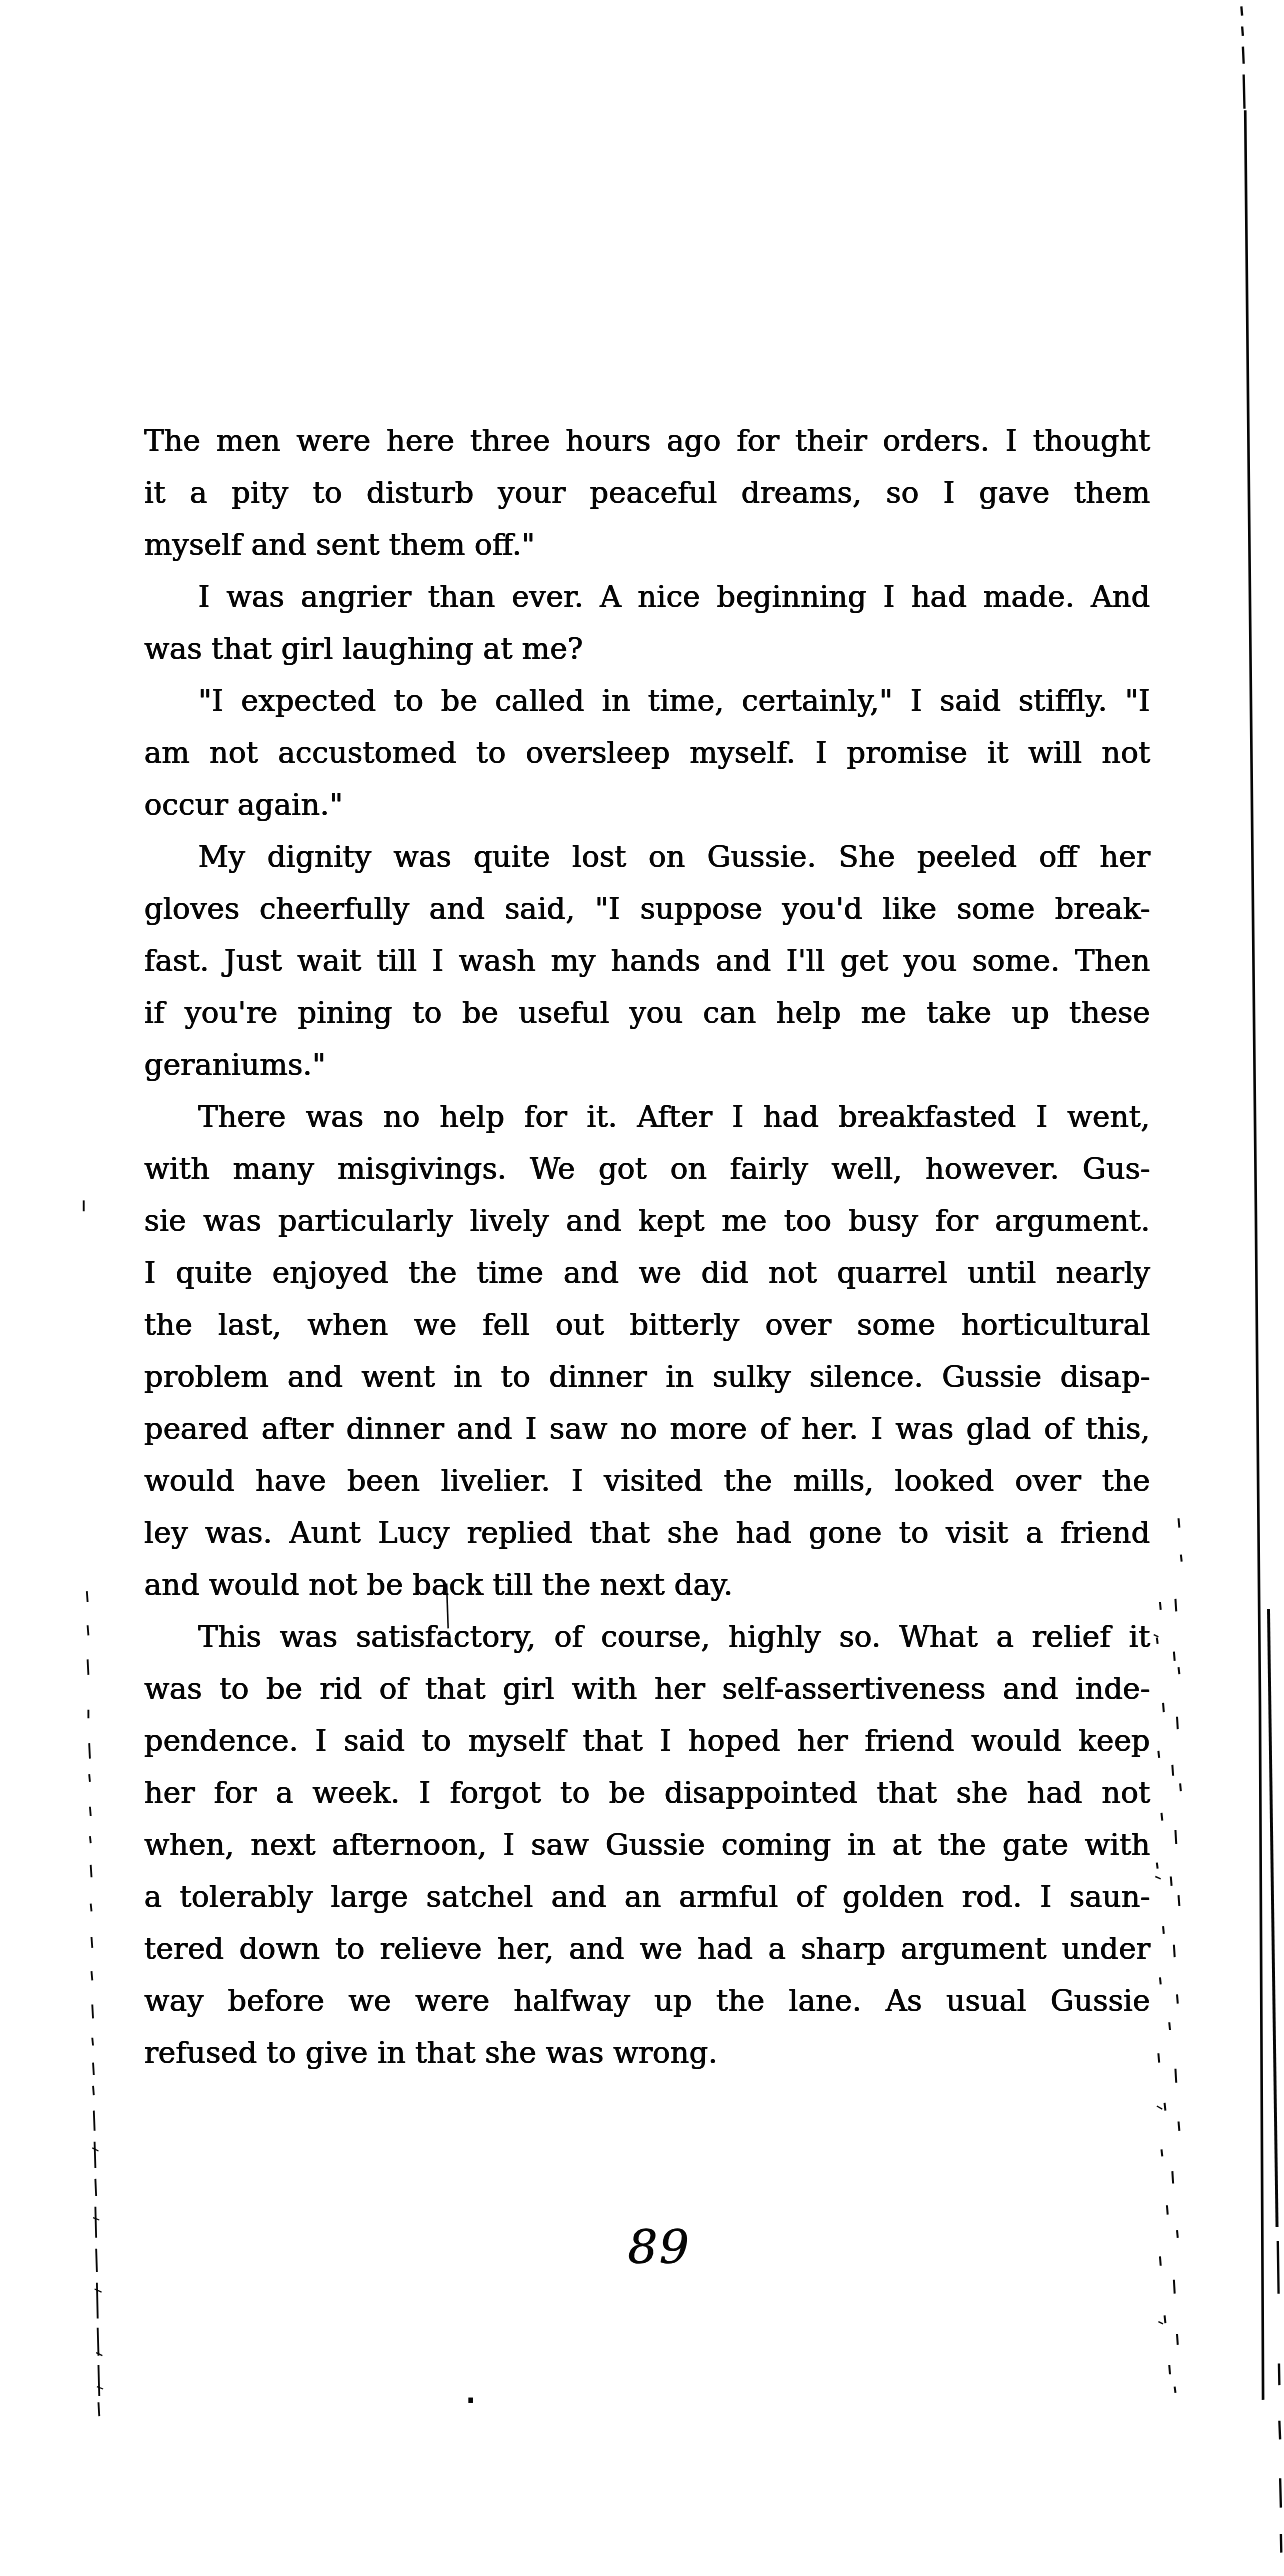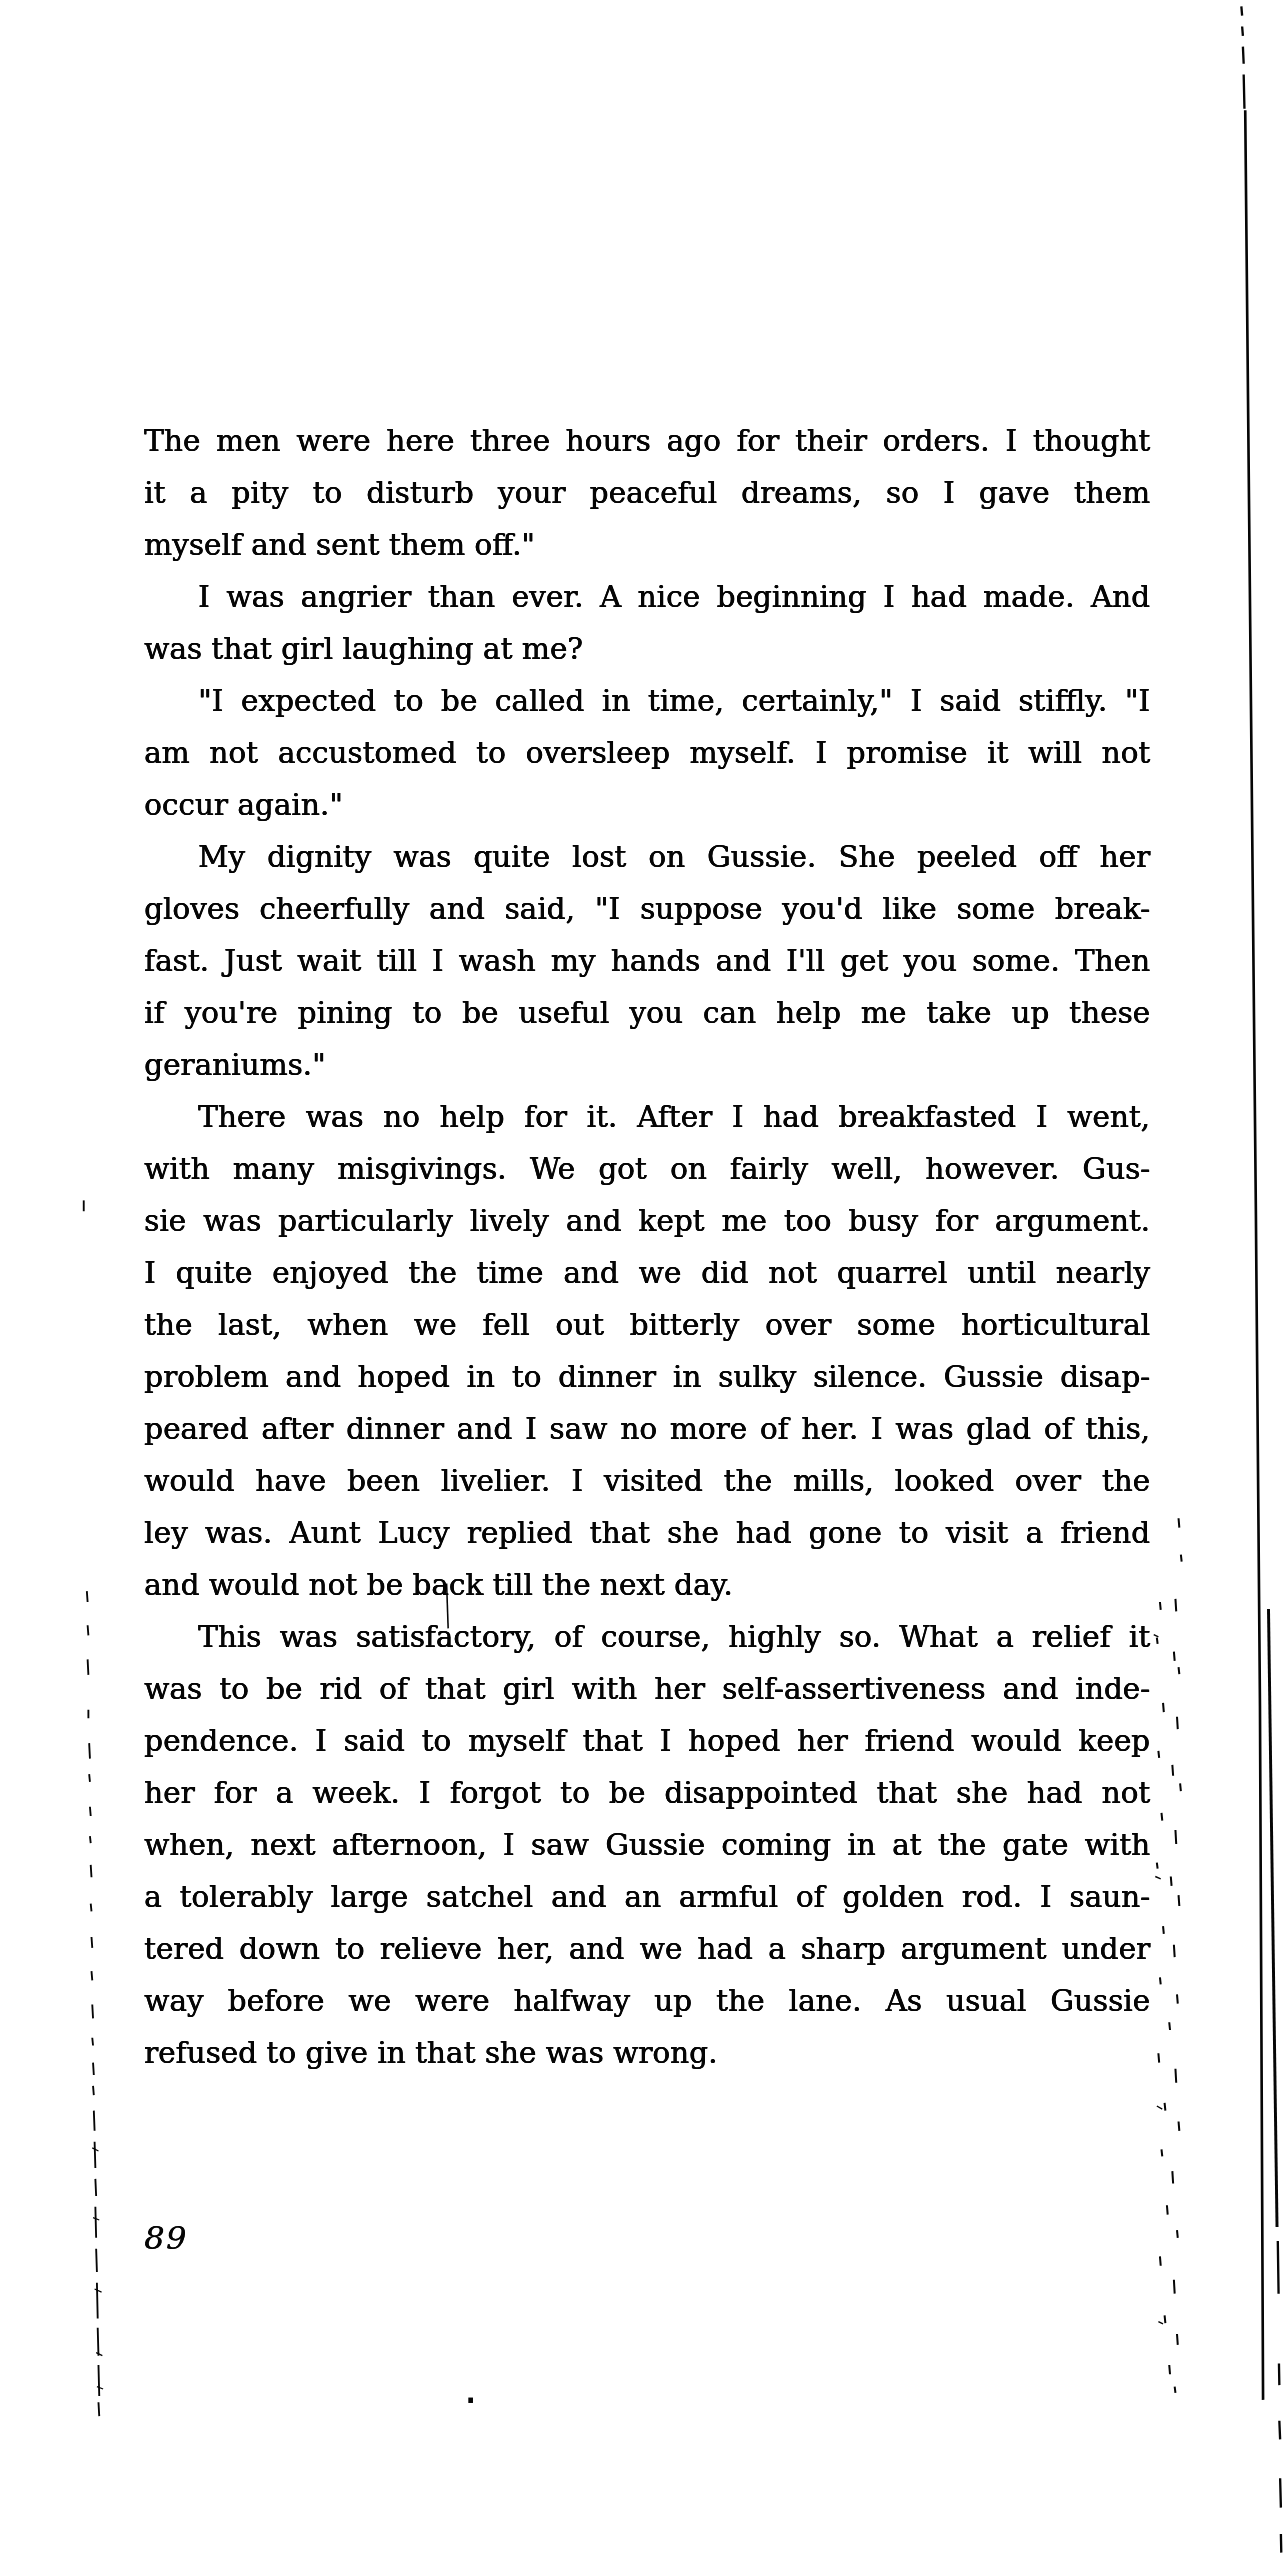--- a/index.html
+++ b/index.html
@@ -30,24 +30,24 @@
   }
   .line.last{
     text-align:left;
     text-align-last:left;
   }
   .line.indent{
     text-indent:54px;
   }
   .page-number{
     position:absolute;
-    left:144px;top:2219px;width:1006px;
-    text-align:left;
+    left:156px;top:2219px;width:1006px;
+    text-align:center;
     color:var(--ink);
-    font-size:32px;
+    font-size:47px;
     font-style:italic;
     letter-spacing:1.6px;
     text-shadow:0.4px 0 0 currentColor;
   }
   .artifacts{
     position:absolute;inset:0;
     pointer-events:none;
   }
 </style>
 </head>
@@ -67,21 +67,21 @@
       <div class="line indent">My dignity was quite lost on Gussie. She peeled off her</div>
       <div class="line">gloves cheerfully and said, "I suppose you'd like some break-</div>
       <div class="line">fast. Just wait till I wash my hands and I'll get you some. Then</div>
       <div class="line">if you're pining to be useful you can help me take up these</div>
       <div class="line last">geraniums."</div>
       <div class="line indent">There was no help for it. After I had breakfasted I went,</div>
       <div class="line">with many misgivings. We got on fairly well, however. Gus-</div>
       <div class="line">sie was particularly lively and kept me too busy for argument.</div>
       <div class="line">I quite enjoyed the time and we did not quarrel until nearly</div>
       <div class="line">the last, when we fell out bitterly over some horticultural</div>
-      <div class="line">problem and hoped in to dinner in sulky silence. Gussie disap-</div>
+      <div class="line">problem and went in to dinner in sulky silence. Gussie disap-</div>
       <div class="line">peared after dinner and I saw no more of her. I was glad of this,</div>
       <div class="line">would have been livelier. I visited the mills, looked over the</div>
       <div class="line">ley was. Aunt Lucy replied that she had gone to visit a friend</div>
       <div class="line last">and would not be back till the next day.</div>
       <div class="line indent">This was satisfactory, of course, highly so. What a relief it</div>
       <div class="line">was to be rid of that girl with her self-assertiveness and inde-</div>
       <div class="line">pendence. I said to myself that I hoped her friend would keep</div>
       <div class="line">her for a week. I forgot to be disappointed that she had not</div>
       <div class="line">when, next afternoon, I saw Gussie coming in at the gate with</div>
       <div class="line">a tolerably large satchel and an armful of golden rod. I saun-</div>

